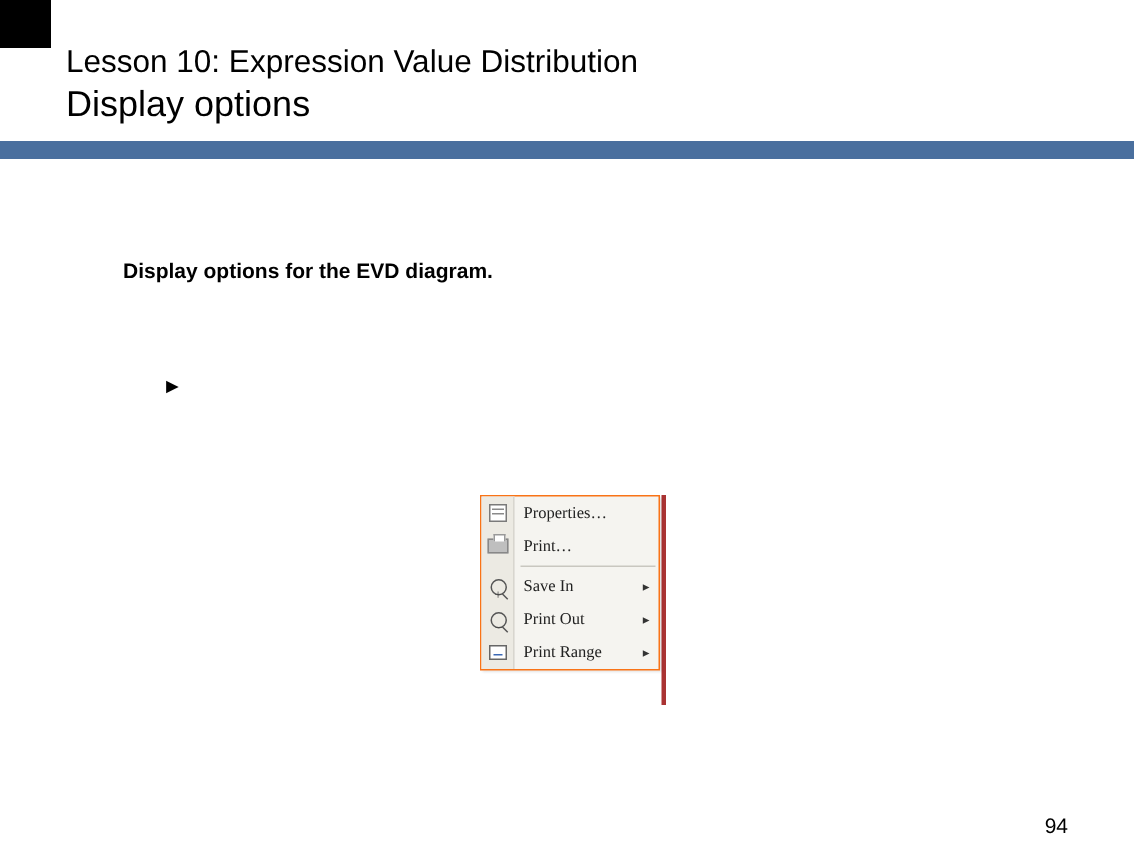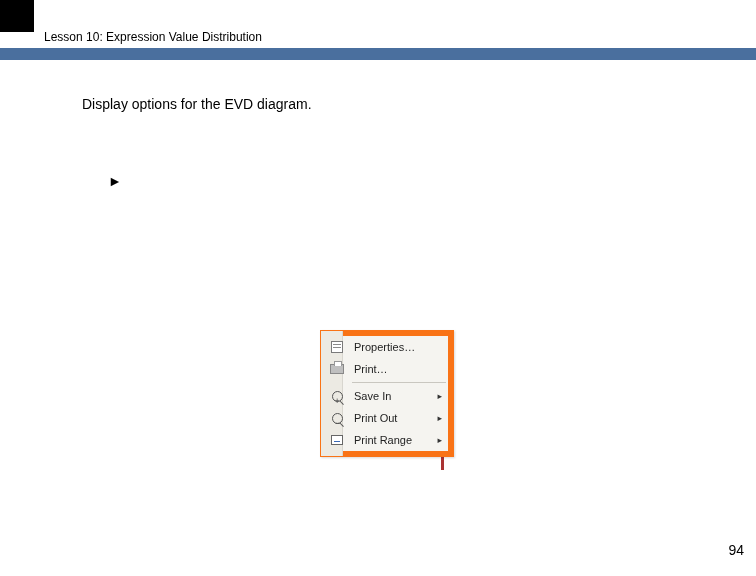--- a/index.html
+++ b/index.html
@@ -17,39 +17,40 @@
   }
   .black-bar {
     width: 34px;
     height: 32px;
     background: #000;
     position: absolute;
     top: 0;
     left: 0;
   }
   .lesson-line {
-    font-size: 12px;
+    font-size: 21px;
     padding-left: 44px;
     padding-top: 20px;
   }
   .title-line {
     font-size: 24px;
     padding-left: 44px;
     padding-top: 2px;
     padding-bottom: 6px;
   }
   .blue-rule {
     height: 12px;
     background: #4a6f9e;
     margin-top: 4px;
   }
   .subhead {
-    font-weight: normal;
+    font-weight: bold;
     font-size: 14px;
     padding: 36px 0 0 82px;
+    margin-top: 30px;
   }
   .bullet-row {
     display: flex;
     align-items: flex-start;
     padding: 60px 40px 0 108px;
   }
   .bullet-arrow {
     font-size: 14px;
     margin-right: 18px;
     line-height: 1.3;
@@ -59,24 +60,24 @@
     font-weight: bold;
     line-height: 1.35;
     max-width: 540px;
   }
   .menu-wrap {
     position: absolute;
     left: 320px;
     top: 330px;
   }
   .ctx-menu {
-    width: 134px;
+    width: 120px;
     background: #f5f4f0;
-    border: 6px solid #f97316;
-    font-family: Liberation Sans, sans-serif;
+    border: 1px solid #f97316;
+    font-family: Liberation Serif, serif;
     font-size: 11px;
     color: #222;
     box-shadow: 1px 1px 2px rgba(0,0,0,0.15);
   }
   .ctx-menu .gutter {
     position: absolute;
     left: 1px;
     top: 1px;
     bottom: 1px;
     width: 22px;
@@ -179,32 +180,33 @@
   .red-strip {
     position: absolute;
     left: 441px;
     top: 330px;
     width: 3px;
     height: 140px;
     background: #a33;
   }
   .pagenum {
     position: absolute;
-    right: 12px;
+    right: 44px;
     bottom: 18px;
     font-size: 14px;
   }
 </style>
 </head>
 <body>
 
 <div class="black-bar"></div>
 
 <div class="header">
   <div class="lesson-line">Lesson 10: Expression Value Distribution</div>
+  <div class="title-line">Display options</div>
   <div class="blue-rule"></div>
 </div>
 
 <div class="subhead">Display options for the EVD diagram.</div>
 
 <div class="bullet-row">
   <div class="bullet-arrow">►</div>
 </div>
 
 <div class="red-strip"></div>

